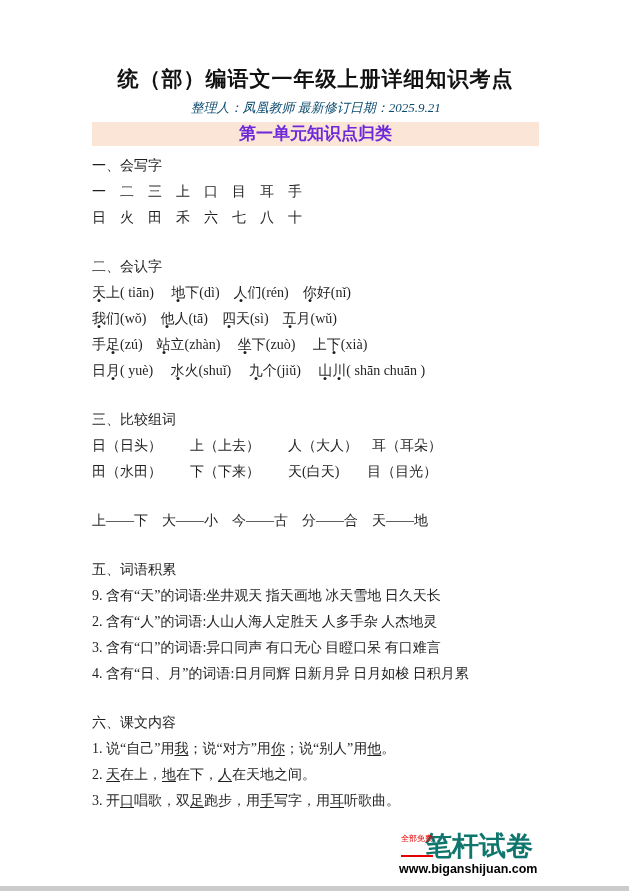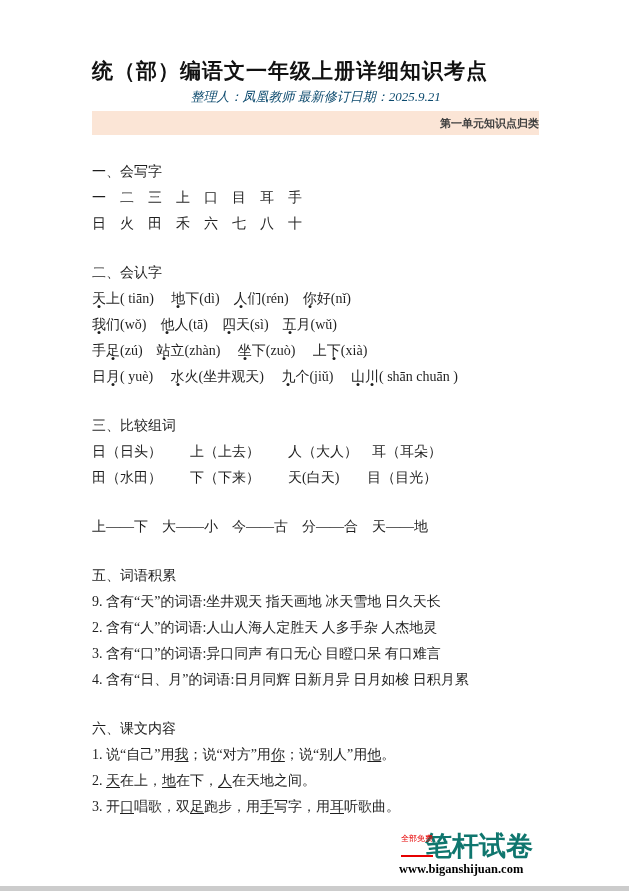--- a/index.html
+++ b/index.html
@@ -6,47 +6,47 @@
   .page{
     position:relative;
     width:629px;height:891px;
     background:#ffffff;
     overflow:hidden;
     font-family:"Liberation Serif","DejaVu Serif",serif;
     color:#1f1f1f;
   }
   .content{padding:58px 90px 0 92px;}
   .doc-title{
-    margin:0;
+    margin:8px;
     font-size:21px;line-height:26px;
     font-weight:700;
-    text-align:left;
+    text-align:center;
     letter-spacing:1px;
     color:#111;
   }
   .doc-subtitle{
     margin:5px 0 0 0;
     font-size:13px;line-height:16px;
     text-align:center;
     font-style:italic;
     color:#0c4a6e;
   }
   .banner{
     margin-top:6px;
     background:#fbe5d6;
-    color:#404040;
+    color:#6d28d9;
     font-weight:700;
-    font-size:11px;
+    font-size:17px;
     line-height:24px;
     height:24px;
-    text-align:right;
+    text-align:center;
     font-family:"Liberation Sans","DejaVu Sans",sans-serif;
   }
   .sec{margin-top:23px;}
-  .sec:first-child{margin-top:24px;font-family:Liberation Mono, monospace;}
+  .sec:first-child{margin-top:7px;font-family:Liberation Mono, monospace;}
   .sec p{margin:0;}
   .heading,.line{
     font-size:14px;
     line-height:26px;
     white-space:pre-wrap;
   }
   .em-dot{position:relative;}
   .em-dot::after{
     content:"";
     position:absolute;
@@ -78,21 +78,21 @@
     color:#e60000;
     font-size:8px;
     line-height:9px;
     font-family:"Liberation Sans","DejaVu Sans",sans-serif;
     border-bottom:2px solid #e60000;
     padding-bottom:12px;
     white-space:nowrap;
   }
   .url{
     display:block;
-    font-family:Liberation Serif, serif;
+    font-family:Liberation Sans, sans-serif;
     font-weight:700;
     font-size:12.5px;
     line-height:16px;
     color:#000;
     white-space:nowrap;
   }
   .footer-bar{
     position:absolute;
     left:0;right:0;bottom:0;
     height:5px;
@@ -111,21 +111,21 @@
         <section class="sec">
           <p class="heading">一、会写字</p>
           <p class="line"><span>一　二　三　上　口　目　耳　手</span></p>
           <p class="line"><span>日　火　田　禾　六　七　八　十</span></p>
         </section>
         <section class="sec">
           <p class="heading">二、会认字</p>
           <p class="line"><span class="em-dot">天</span><span>上( tiān)　 </span><span class="em-dot">地</span><span>下(dì)　</span><span class="em-dot">人</span><span>们(rén)　</span><span class="em-dot">你</span><span>好(nǐ)</span></p>
           <p class="line"><span class="em-dot">我</span><span>们(wǒ)　</span><span class="em-dot">他</span><span>人(tā)　</span><span class="em-dot">四</span><span>天(sì)　</span><span class="em-dot">五</span><span>月(wǔ)</span></p>
           <p class="line"><span>手</span><span class="em-dot">足</span><span>(zú)　</span><span class="em-dot">站</span><span>立(zhàn)　 </span><span class="em-dot">坐</span><span>下(zuò)　 </span><span>上</span><span class="em-dot">下</span><span>(xià)</span></p>
-          <p class="line"><span>日</span><span class="em-dot">月</span><span>( yuè)　 </span><span class="em-dot">水</span><span>火(坐井观天)　 </span><span class="em-dot">九</span><span>个(jiǔ)　 </span><span class="em-dot">山</span><span class="em-dot">川</span><span>( shān chuān )</span></p>
+          <p class="line"><span>日</span><span class="em-dot">月</span><span>( yuè)　 </span><span class="em-dot">水</span><span>火(shuǐ)　 </span><span class="em-dot">九</span><span>个(jiǔ)　 </span><span class="em-dot">山</span><span class="em-dot">川</span><span>( shān chuān )</span></p>
         </section>
         <section class="sec">
           <p class="heading">三、比较组词</p>
           <p class="line"><span>日（日头）　　上（上去）　　人（大人）　耳（耳朵）</span></p>
           <p class="line"><span>田（水田）　　下（下来）　　天(白天)　　目（目光）</span></p>
         </section>
         <section class="sec">
           <p class="line"><span>上——下　大——小　今——古　分——合　天——地</span></p>
         </section>
         <section class="sec">

